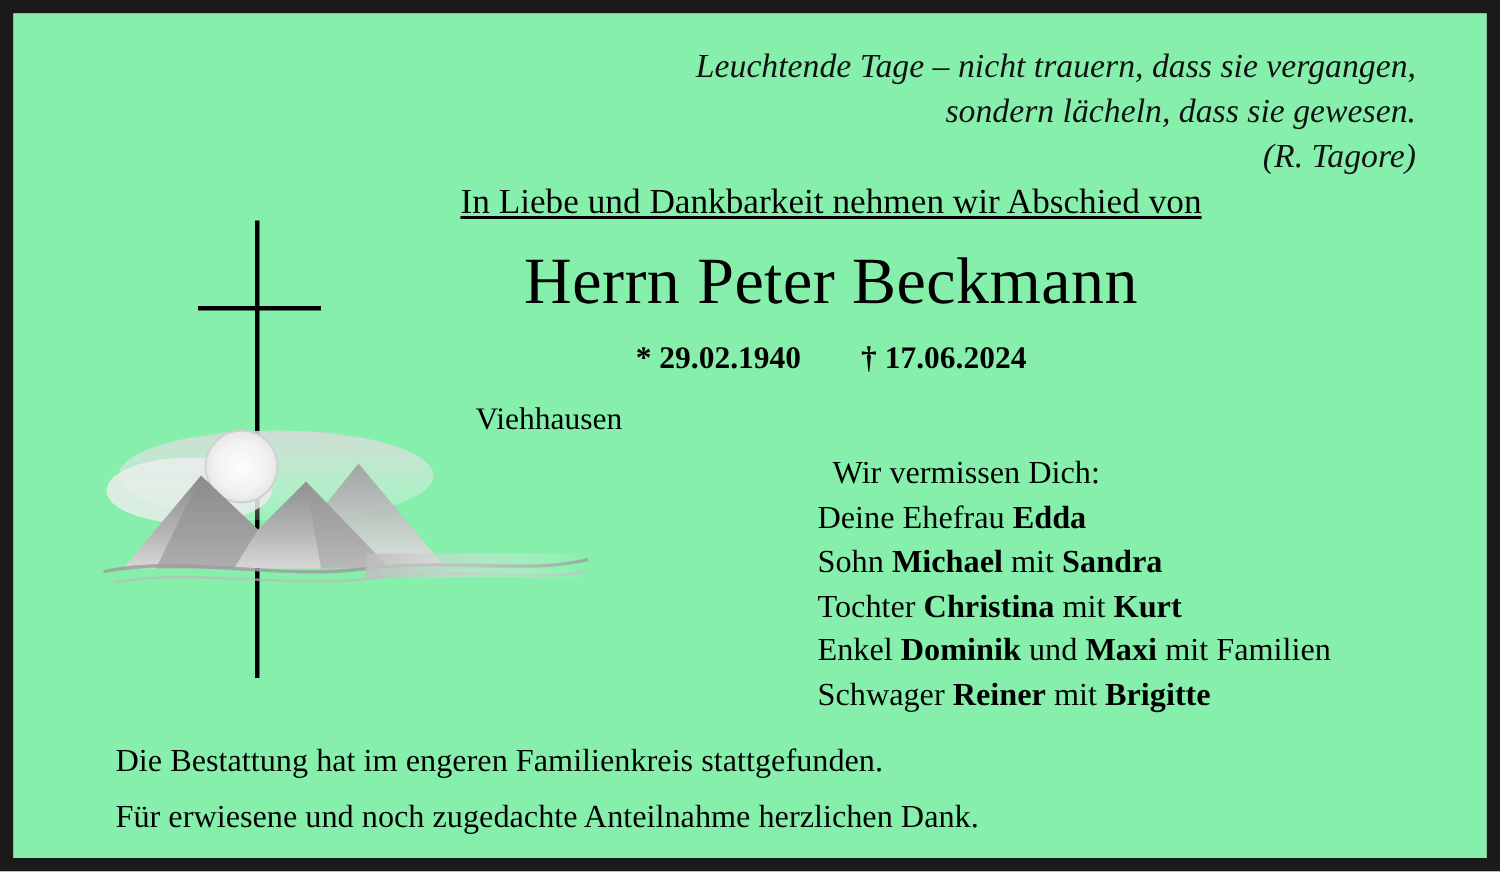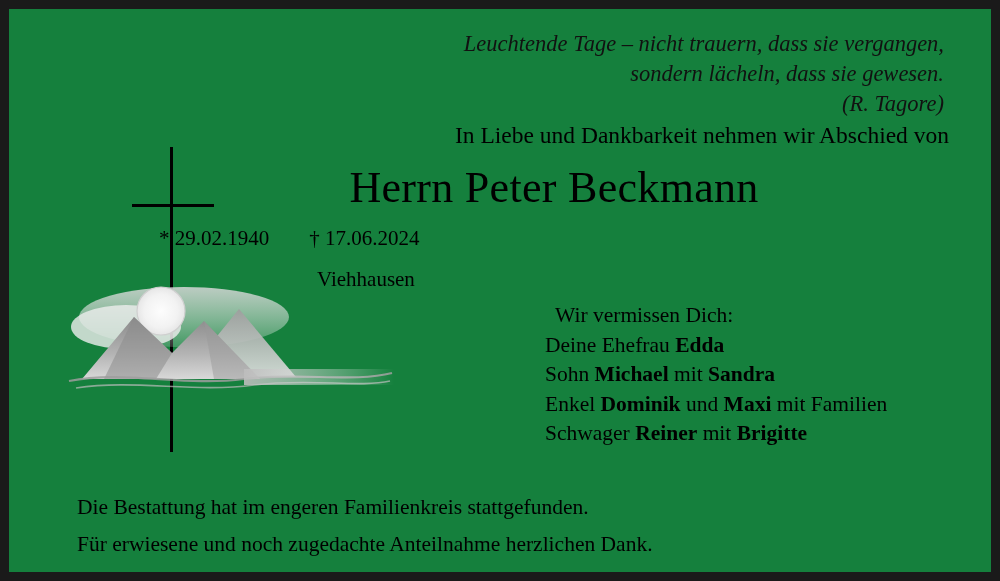--- a/index.html
+++ b/index.html
@@ -26,21 +26,21 @@
     border-left: 9px solid #1a1a1a;
     border-right: 9px solid #1a1a1a;
   }
 
   .inner {
     position: absolute;
     left: 0;
     top: 0;
     right: 0;
     bottom: 0;
-    background: #15803d;
+    background: #86efac;
   }
 
   
   .quote {
     position: absolute;
     left: 390px;
     top: 20px;
     width: 545px;
     text-align: right;
     font-style: italic;
@@ -54,45 +54,47 @@
   .quote .author {
     display: block;
   }
 
   
   .intro {
     position: absolute;
     left: 150px;
     top: 111px;
     width: 790px;
-    text-align: right;
+    text-align: center;
     font-size: 23.5px;
     line-height: 30px;
+    text-decoration: underline;
   }
 
   
   .name {
     position: absolute;
     left: 150px;
     top: 148px;
     width: 790px;
     text-align: center;
     font-size: 44px;
     line-height: 62px;
     letter-spacing: 0.3px;
   }
 
   
   .dates {
     position: absolute;
     left: 150px;
     top: 215px;
     width: 790px;
+    text-align: center;
     font-size: 21px;
-    font-weight: normal;
+    font-weight: bold;
     line-height: 28px;
   }
   .dates .gap {
     display: inline-block;
     width: 40px;
   }
 
   
   .place {
     position: absolute;
@@ -188,20 +190,23 @@
 
     <div class="place">Viehhausen</div>
 
     <div class="family">
       <div class="head">Wir vermissen Dich:</div>
       <div>
         <span>Deine Ehefrau </span><b>Edda</b><span></span><b></b><span></span>
       </div>
       <div>
         <span>Sohn </span><b>Michael</b><span> mit </span><b>Sandra</b><span></span>
+      </div>
+      <div>
+        <span>Tochter </span><b>Christina</b><span> mit </span><b>Kurt</b><span></span>
       </div>
       <div>
         <span>Enkel </span><b>Dominik</b><span> und </span><b>Maxi</b><span> mit Familien</span>
       </div>
       <div>
         <span>Schwager </span><b>Reiner</b><span> mit </span><b>Brigitte</b><span></span>
       </div>
     </div>
 
     <div class="footer">

